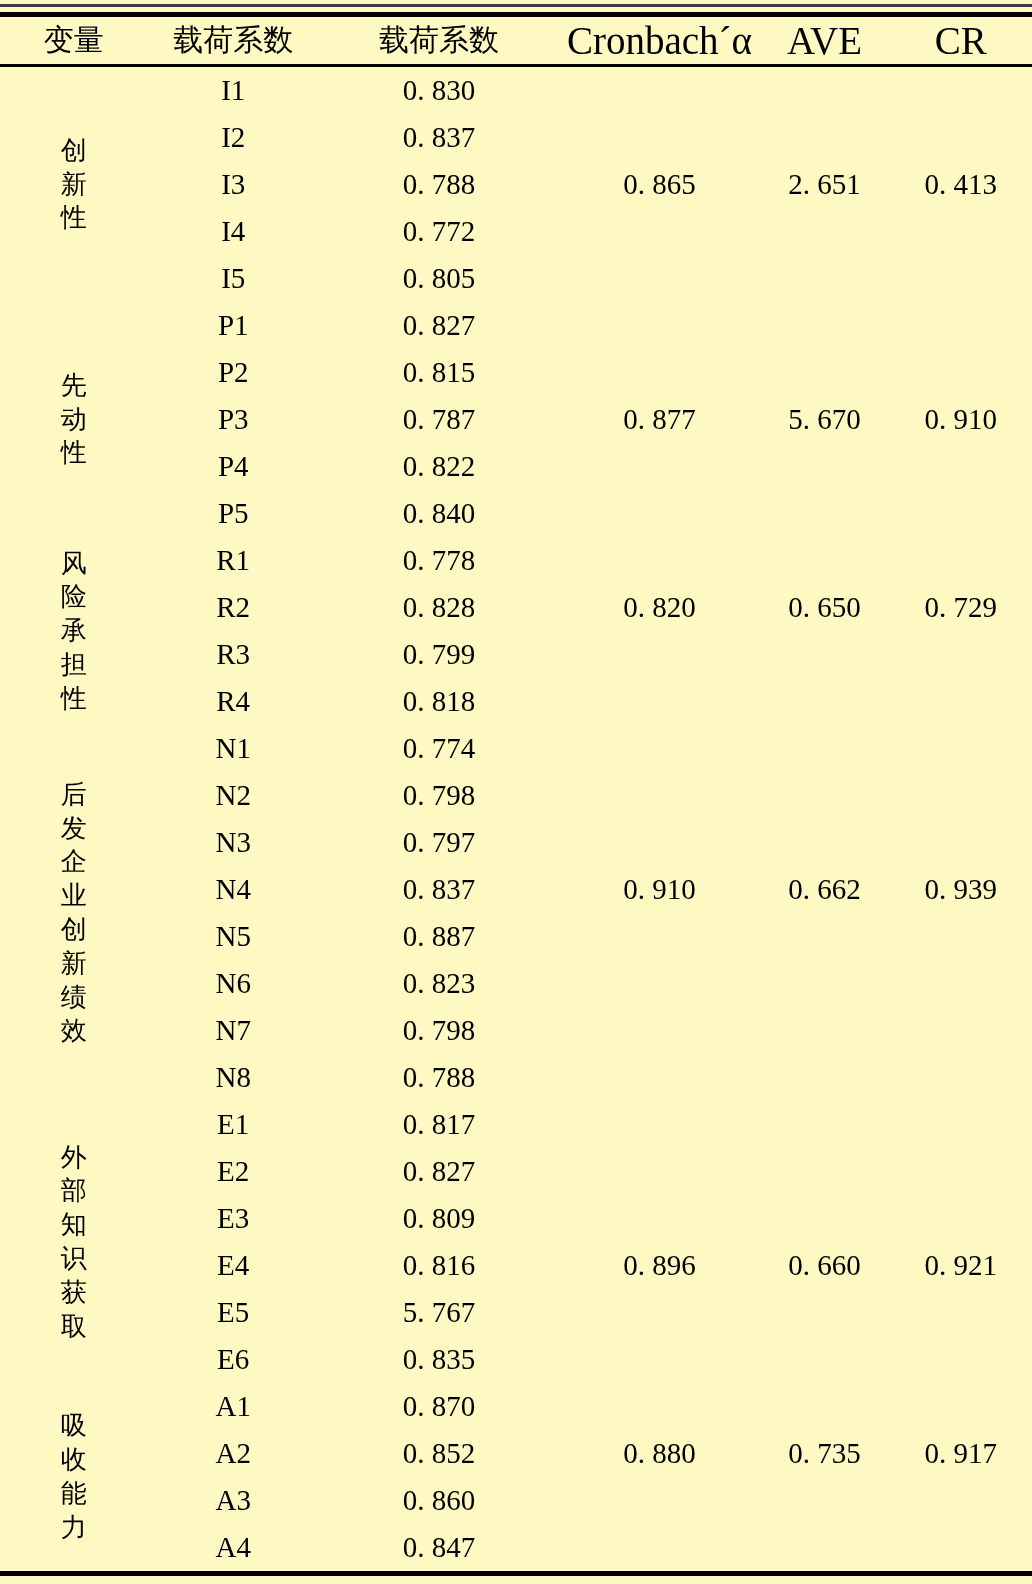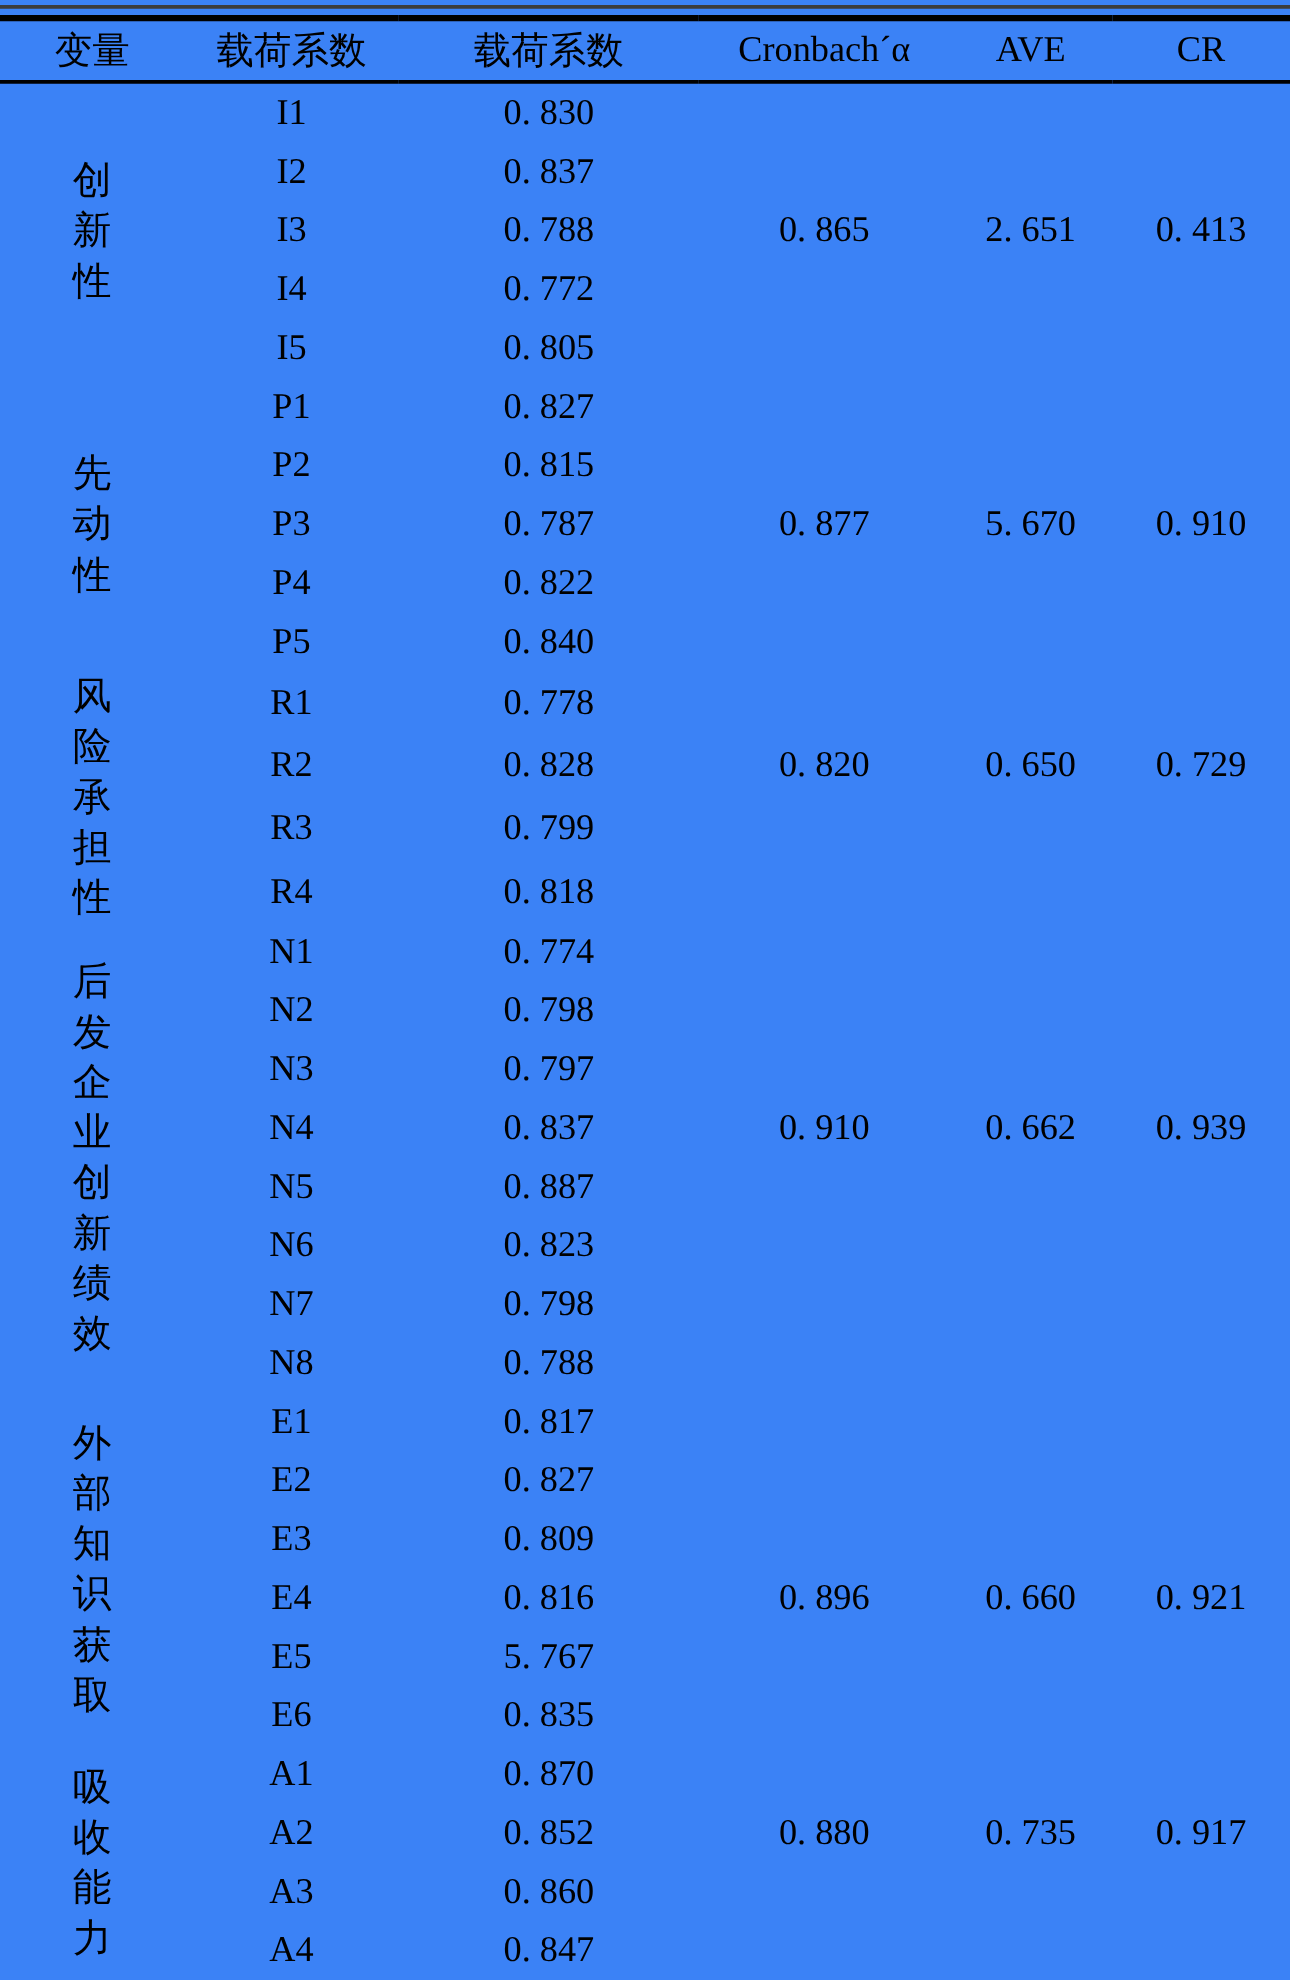--- a/index.html
+++ b/index.html
@@ -10,21 +10,21 @@
   }
   body {
     font-family: "Liberation Serif", "DejaVu Serif", serif;
     color: #000000;
   }
   .page {
     width: 1032px;
     height: 1584px;
     box-sizing: border-box;
     padding-top: 4px;
-    background: #3b82f6;
+    background: #fef9c3;
     overflow: hidden;
   }
   .rule-thin-top {
     height: 3px;
     background: #3c3c3c;
   }
   .gap-top { height: 5px; }
   table.measurement-table {
     width: 100%;
     border-collapse: collapse;
@@ -34,34 +34,34 @@
   }
   thead th {
     font-weight: normal;
     font-size: 30px;
     height: 47px;
     text-align: center;
     vertical-align: middle;
     border-bottom: 3px solid #000000;
     padding: 0;
   }
-  thead th.th-latin { font-size: 29px; }
+  thead th.th-latin { font-size: 39px; }
   tbody td {
     height: 47px;
     padding: 0;
     text-align: center;
     vertical-align: middle;
     font-size: 29px;
     line-height: 1;
   }
   td.var-cell { vertical-align: middle; }
   .var-text {
     width: 1.08em;
     margin: 0 auto;
-    font-size: 31px;
+    font-size: 26px;
     line-height: 1.3;
     word-break: break-all;
     text-align: center;
     font-family: Liberation Serif, serif;
   }
 </style>
 </head>
 <body>
 
 <div class="page">

